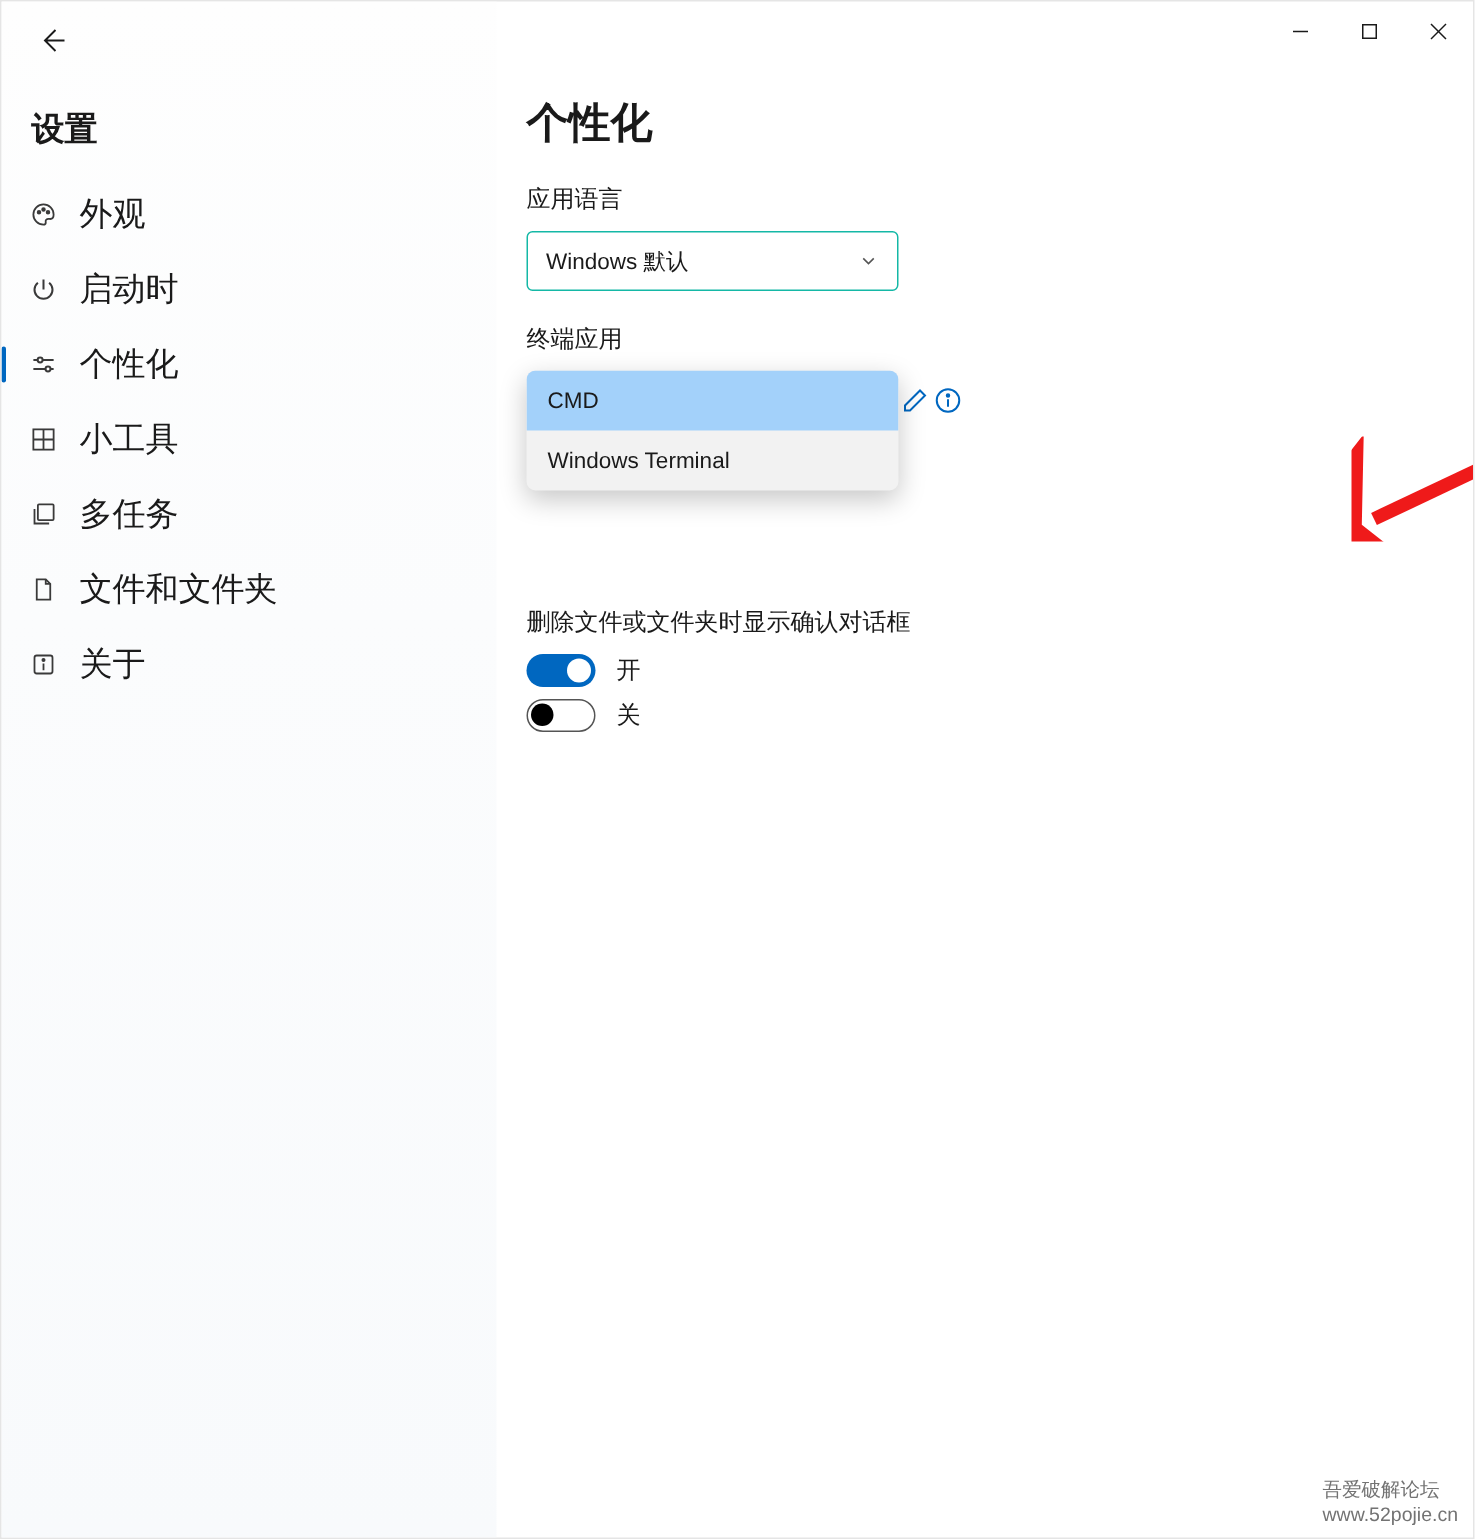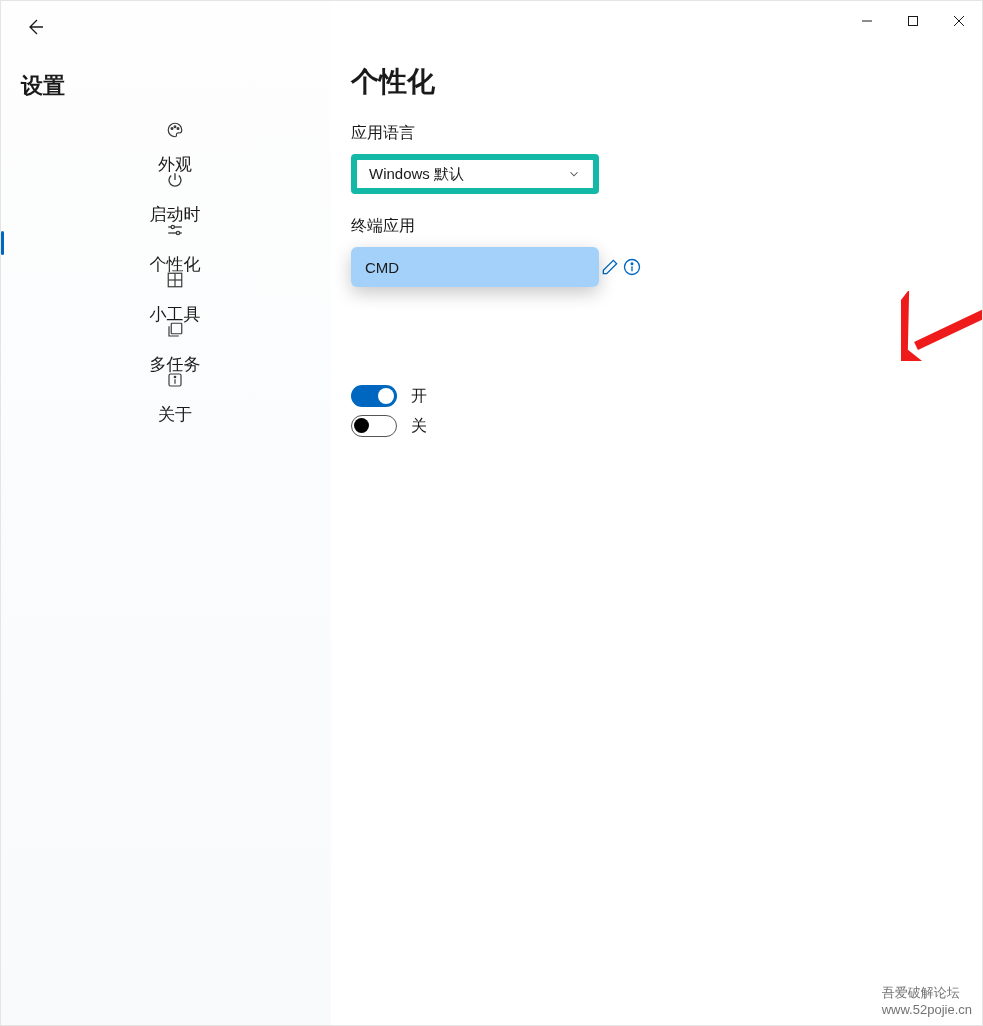--- a/index.html
+++ b/index.html
@@ -52,25 +52,24 @@
     padding: 10px 20px 20px 20px;
     font-weight: 600;
     font-family: Liberation Mono, monospace;
   }
   .nav-item {
     display: flex;
     align-items: center;
     height: 44px;
     padding-left: 18px;
     gap: 14px;
-    font-size: 17px;
+    font-size: 22px;
     cursor: default;
     position: relative;
     margin-bottom: 6px;
-    flex-direction: column;
   }
   .nav-item .icon-slot {
     width: 20px;
     height: 20px;
     display: flex;
     align-items: center;
     justify-content: center;
     color: #3a3a3a;
   }
   .nav-item.active::before {
@@ -94,21 +93,21 @@
     margin-bottom: 18px;
   }
   .setting-label {
     font-size: 16px;
     margin-bottom: 10px;
     margin-top: 22px;
   }
   .select-box {
     width: 248px;
     height: 40px;
-    border: 6px solid #14b8a6;
+    border: 1px solid #14b8a6;
     border-radius: 4px;
     display: flex;
     align-items: center;
     justify-content: space-between;
     padding: 0 12px;
     font-size: 15px;
     background: #fff;
   }
   .row-with-icons {
     display: flex;
@@ -284,20 +283,29 @@
     <div class="nav-item">
       <span class="icon-slot">
         <svg width="18" height="18" viewBox="0 0 24 24" fill="none" stroke="#3a3a3a" stroke-width="1.6">
             <rect x="7" y="3" width="14" height="14" rx="1"></rect>
             <path d="M4 7v13h13"></path>
           </svg>
       </span>
       <span>多任务</span>
     </div>
 
+    <div class="nav-item">
+      <span class="icon-slot">
+        <svg width="18" height="18" viewBox="0 0 24 24" fill="none" stroke="#3a3a3a" stroke-width="1.6">
+            <path d="M6 3h8l4 4v14H6z"></path>
+            <path d="M14 3v4h4"></path>
+          </svg>
+      </span>
+      <span>文件和文件夹</span>
+    </div>
 
 
     <div class="nav-item">
       <span class="icon-slot">
         <svg width="18" height="18" viewBox="0 0 24 24" fill="none" stroke="#3a3a3a" stroke-width="1.6">
             <rect x="4" y="4" width="16" height="16" rx="2"></rect>
             <line x1="12" y1="11" x2="12" y2="17"></line>
             <circle cx="12" cy="8" r="1" fill="#3a3a3a"></circle>
           </svg>
       </span>
@@ -318,38 +326,42 @@
       </span>
     </div>
 
     <div class="setting-label">终端应用</div>
     <div class="row-with-icons" style="height:40px;">
 
       <div class="dropdown-popup">
         <div class="dropdown-option highlighted">
           <span>CMD</span>
         </div>
+        <div class="dropdown-option">
+          <span>Windows Terminal</span>
+        </div>
       </div>
       <div style="width:248px"></div>
       <span class="action-icon">
         <svg width="20" height="20" viewBox="0 0 24 24" fill="none" stroke="#0067c0" stroke-width="1.6">
             <path d="M4 20h4L20 8l-4-4L4 16v4z"></path>
           </svg>
       </span>
       <span class="action-icon">
         <svg width="20" height="20" viewBox="0 0 24 24" fill="none" stroke="#0067c0" stroke-width="1.6">
             <circle cx="12" cy="12" r="9"></circle>
             <line x1="12" y1="11" x2="12" y2="17"></line>
             <circle cx="12" cy="8" r="1" fill="#0067c0"></circle>
           </svg>
       </span>
     </div>
 
     <div style="height:90px"></div>
 
+    <div class="setting-label" style="margin-top:28px">删除文件或文件夹时显示确认对话框</div>
     <div class="toggle-row">
       <div class="toggle on"></div>
       <span class="toggle-label">开</span>
     </div>
 
     <div class="toggle-row">
       <div class="toggle off"></div>
       <span class="toggle-label">关</span>
     </div>
 

